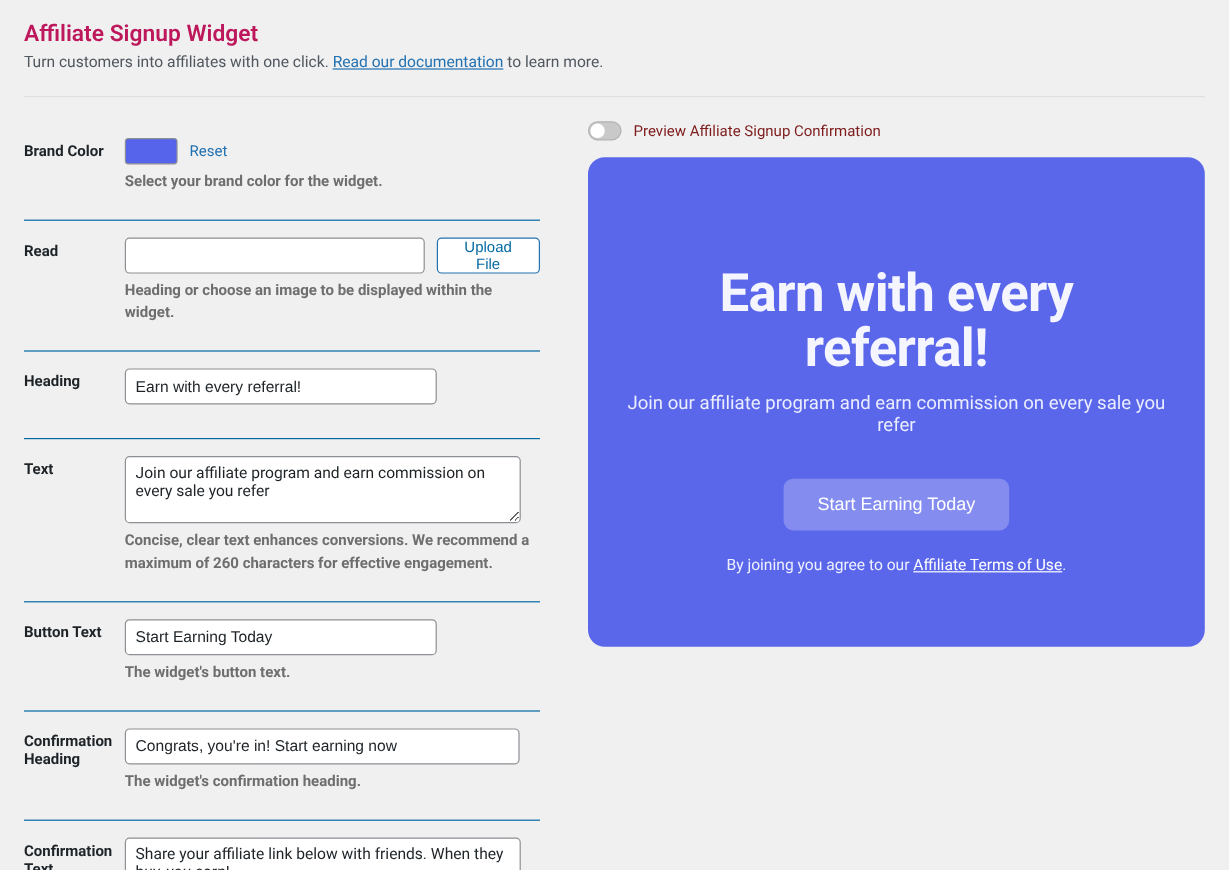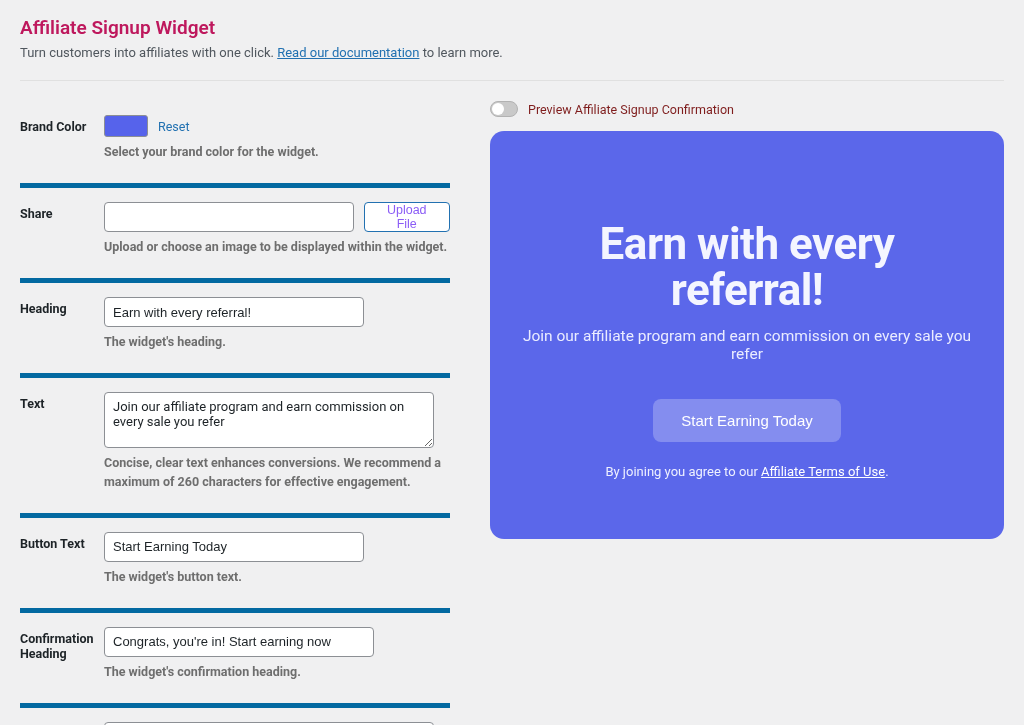--- a/index.html
+++ b/index.html
@@ -38,21 +38,21 @@
       flex: 0 0 430px;
     }
     .col-right {
       flex: 1;
       min-width: 0;
     }
     .form-row {
       display: flex;
       align-items: flex-start;
       padding: 14px 0 22px 0;
-      border-bottom: 5px solid #0369a1;
+      border-bottom: 1px solid #0369a1;
     }
     .form-row:last-child { border-bottom: none; }
     .form-label {
       flex: 0 0 84px;
       font-size: 12.5px;
       font-weight: 700;
       color: #1d2327;
       padding-top: 4px;
       padding-right: 8px;
     }
@@ -114,21 +114,21 @@
     .link-reset {
       color: #2271b1;
       font-size: 12.5px;
       cursor: pointer;
     }
     .btn-outline {
       height: 30px;
       padding: 0 12px;
       border: 1px solid #2271b1;
       background: #fff;
-      color: #8b5cf6;
+      color: #0369a1;
       border-radius: 4px;
       font-size: 12.5px;
       cursor: pointer;
     }
     .toggle-row {
       display: flex;
       align-items: center;
       gap: 10px;
       margin-bottom: 14px;
     }
@@ -215,37 +215,36 @@
           <div class="color-swatch">
             <div class="color-swatch-inner" style="background:#5663eb"></div>
           </div>
           <a class="link-reset">Reset</a>
         </div>
         <div class="form-hint">Select your brand color for the widget.</div>
       </div>
     </div>
 
     <div class="form-row">
-      <div class="form-label">Share</div>
+      <div class="form-label">Read</div>
       <div class="form-field">
         <div class="field-row">
           <input type="text" class="text-input wide" value="" style="">
           <button class="btn-outline">Upload File</button>
         </div>
-        <div class="form-hint">Upload or choose an image to be displayed within the widget.</div>
+        <div class="form-hint">Heading or choose an image to be displayed within the widget.</div>
       </div>
     </div>
 
     <div class="form-row">
       <div class="form-label">Heading</div>
       <div class="form-field">
         <div class="field-row">
           <input type="text" class="text-input wide" value="Earn with every referral!" style="">
         </div>
-        <div class="form-hint">The widget's heading.</div>
       </div>
     </div>
 
     <div class="form-row">
       <div class="form-label">Text</div>
       <div class="form-field">
         <div class="field-row">
           <textarea class="textarea-input" style="">Join our affiliate program and earn commission on every sale you refer</textarea>
         </div>
         <div class="form-hint">Concise, clear text enhances conversions. We recommend a maximum of 260 characters for effective engagement.</div>
@@ -259,21 +258,21 @@
           <input type="text" class="text-input wide" value="Start Earning Today" style="">
         </div>
         <div class="form-hint">The widget's button text.</div>
       </div>
     </div>
 
     <div class="form-row">
       <div class="form-label">Confirmation Heading</div>
       <div class="form-field">
         <div class="field-row">
-          <input type="text" class="text-input wide" style="width: 270px;" value="Congrats, you're in! Start earning now">
+          <input type="text" class="text-input wide" style="width: 329px;" value="Congrats, you're in! Start earning now">
         </div>
         <div class="form-hint">The widget's confirmation heading.</div>
       </div>
     </div>
 
     <div class="form-row">
       <div class="form-label">Confirmation Text</div>
       <div class="form-field">
         <div class="field-row">
           <textarea class="textarea-input" style="">Share your affiliate link below with friends. When they buy, you earn!</textarea>

